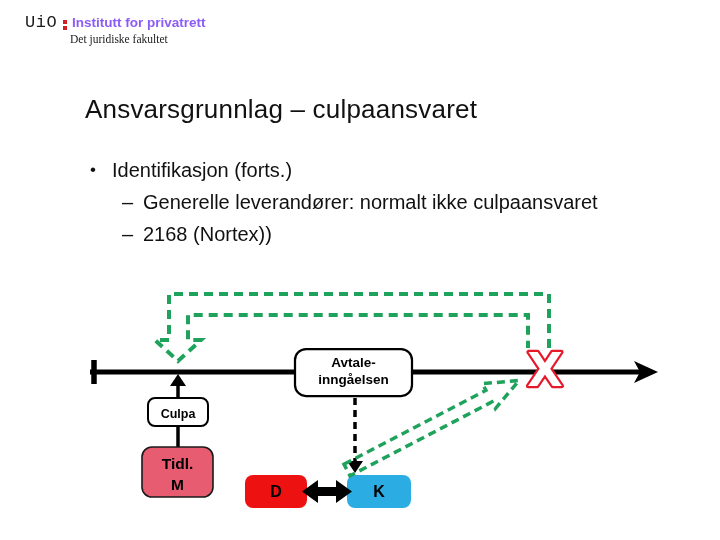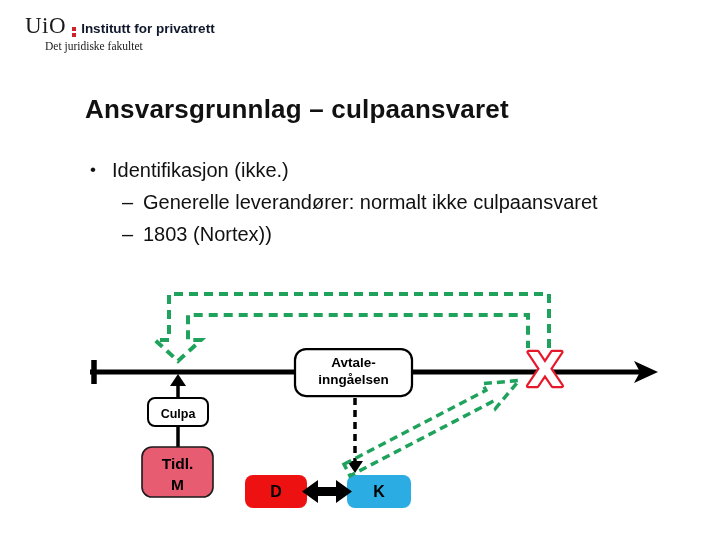--- a/index.html
+++ b/index.html
@@ -3,28 +3,28 @@
 <meta charset="utf-8">
 <style>
   html,body{margin:0;padding:0;background:#888;}
   .slide{
     position:relative;width:720px;height:540px;background:#ffffff;
     overflow:hidden;font-family:"Liberation Sans",sans-serif;
   }
   
   .logo{position:absolute;left:25px;top:13px;}
   .logo-row{display:flex;align-items:baseline;}
-  .logo-uio{font-family:Liberation Serif, serif;font-size:23px;color:#1a1a1a;letter-spacing:.5px;}
+  .logo-uio{font-family:Liberation Mono, monospace;font-size:17px;color:#1a1a1a;letter-spacing:.5px;}
   .logo-colon{display:inline-flex;flex-direction:column;gap:2.5px;margin:0 5px 2px 6px;align-self:flex-end;}
   .logo-colon i{width:4px;height:4px;background:#D02129;display:block;}
-  .logo-inst{font-weight:bold;font-size:13.5px;color:#0f172a;}
-  .logo-fac{font-family:"Liberation Serif",serif;font-size:11.5px;color:#1a1a1a;margin-left:20px;margin-top:1px;}
+  .logo-inst{font-weight:bold;font-size:13.5px;color:#8b5cf6;}
+  .logo-fac{font-family:"Liberation Serif",serif;font-size:11.5px;color:#1a1a1a;margin-left:45px;margin-top:1px;}
   
   .title{
-    position:absolute;left:85px;top:94px;font-size:26px;font-weight:bold;color:#111;
+    position:absolute;left:85px;top:94px;font-size:26px;font-weight:normal;color:#111;
     letter-spacing:.2px;white-space:nowrap;text-align:right;
   }
   
   .bullets{position:absolute;left:90px;top:156px;width:618px;font-size:20px;color:#111;line-height:28px;}
   .b1{display:flex;}
   .b1 .marker{width:22px;font-size:17px;}
   .b2{position:relative;margin-left:32px;padding-left:21px;margin-top:4px;}
   .b2 .marker{position:absolute;left:0;top:0;}
   
   .diagram{position:absolute;left:0;top:280px;}
@@ -46,29 +46,29 @@
       <span class="logo-inst">Institutt for privatrett</span>
     </div>
     <div class="logo-fac">Det juridiske fakultet</div>
   </div>
 
   <div class="title">Ansvarsgrunnlag – culpaansvaret</div>
 
   <div class="bullets">
     <div class="b1">
       <span class="marker">•</span>
-      <span>Identifikasjon (ikke.)</span>
+      <span>Identifikasjon (forts.)</span>
     </div>
     <div class="b2">
       <span class="marker">–</span>
       <span>Generelle leverandører: normalt ikke culpaansvaret</span>
     </div>
     <div class="b2">
       <span class="marker">–</span>
-      <div>1803 (Nortex))</div>
+      <div>2168 (Nortex))</div>
     </div>
   </div>
 
   <svg class="diagram" width="720" height="260" viewBox="0 0 720 260">
 
     <line x1="90" y1="92" x2="640" y2="92" stroke="#000" stroke-width="5"></line>
     <polygon points="658,92 634,81 640,92 634,103" fill="#000"></polygon>
     <line x1="94" y1="80" x2="94" y2="104" stroke="#000" stroke-width="5.5"></line>
 
     <path d="M 549,68 L 549,14 L 169,14 L 169,60 L 155,60 L 178,81 L 201,60 L 188,60 L 188,35 L 528,35 L 528,68" fill="none" stroke-width="4" stroke-dasharray="9 6" stroke-linejoin="miter" stroke="#1FA35C"></path>

